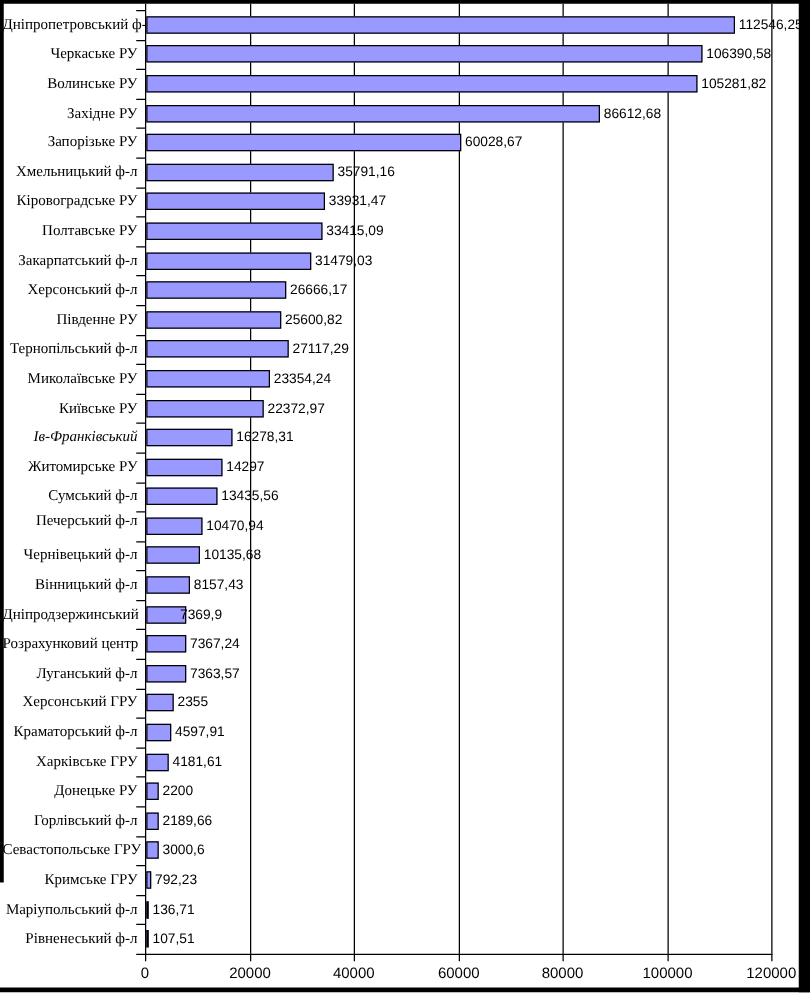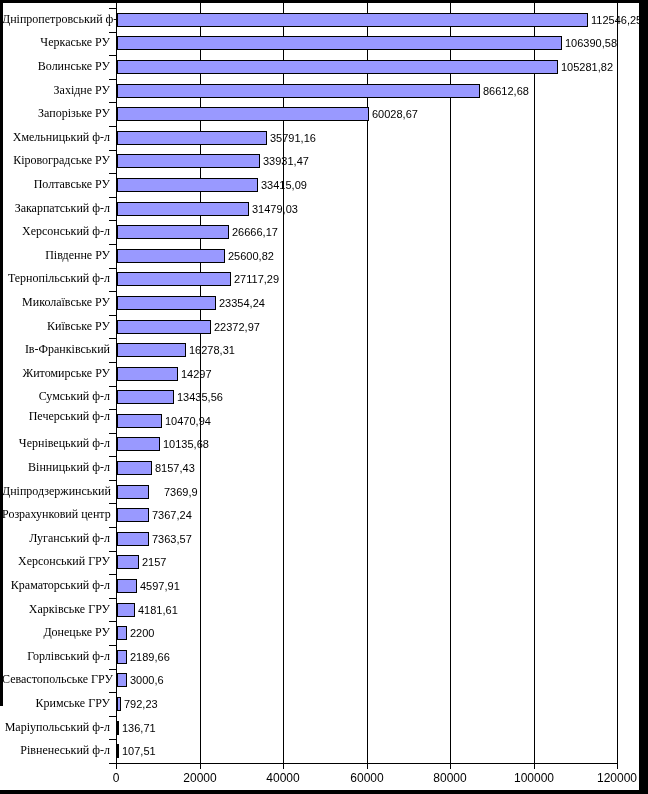--- a/index.html
+++ b/index.html
@@ -152,50 +152,50 @@
       <div class="val-label" style="left: 228px; top: 249px; height: 14px; line-height: 14px;">25600,82</div>
       <div class="cat-label" style="top: 271px;">Тернопільський ф-л</div>
       <div class="bar" style="left: 117px; top: 272px; width: 112px; height: 12px; background: rgb(153, 153, 255); border-color: rgb(0, 0, 0);"></div>
       <div class="val-label" style="left: 234px; top: 272px; height: 14px; line-height: 14px;">27117,29</div>
       <div class="cat-label" style="top: 295px;">Миколаївське РУ</div>
       <div class="bar" style="left: 117px; top: 296px; width: 97px; height: 12px; background: rgb(153, 153, 255); border-color: rgb(0, 0, 0);"></div>
       <div class="val-label" style="left: 219px; top: 296px; height: 14px; line-height: 14px;">23354,24</div>
       <div class="cat-label" style="top: 319px;">Київське РУ</div>
       <div class="bar" style="left: 117px; top: 320px; width: 92px; height: 12px; background: rgb(153, 153, 255); border-color: rgb(0, 0, 0);"></div>
       <div class="val-label" style="left: 214px; top: 320px; height: 14px; line-height: 14px;">22372,97</div>
-      <div class="cat-label" style="top: 342px;">Ів-Франківський</div>
+      <div class="cat-label" style="top: 342px; font-style: italic;">Ів-Франківський</div>
       <div class="bar" style="left: 117px; top: 343px; width: 67px; height: 12px; background: rgb(153, 153, 255); border-color: rgb(0, 0, 0);"></div>
       <div class="val-label" style="left: 189px; top: 343px; height: 14px; line-height: 14px;">16278,31</div>
       <div class="cat-label" style="top: 366px;">Житомирське РУ</div>
       <div class="bar" style="left: 117px; top: 367px; width: 59px; height: 12px; background: rgb(153, 153, 255); border-color: rgb(0, 0, 0);"></div>
       <div class="val-label" style="left: 181px; top: 367px; height: 14px; line-height: 14px;">14297</div>
       <div class="cat-label" style="top: 389px;">Сумський ф-л</div>
       <div class="bar" style="left: 117px; top: 390px; width: 55px; height: 12px; background: rgb(153, 153, 255); border-color: rgb(0, 0, 0);"></div>
       <div class="val-label" style="left: 177px; top: 390px; height: 14px; line-height: 14px;">13435,56</div>
       <div class="cat-label" style="top: 409px;">Печерський ф-л</div>
       <div class="bar" style="left: 117px; top: 414px; width: 43px; height: 12px; background: rgb(153, 153, 255); border-color: rgb(0, 0, 0);"></div>
       <div class="val-label" style="left: 165px; top: 414px; height: 14px; line-height: 14px;">10470,94</div>
       <div class="cat-label" style="top: 436px;">Чернівецький ф-л</div>
       <div class="bar" style="left: 117px; top: 437px; width: 41px; height: 12px; background: rgb(153, 153, 255); border-color: rgb(0, 0, 0);"></div>
       <div class="val-label" style="left: 163px; top: 437px; height: 14px; line-height: 14px;">10135,68</div>
       <div class="cat-label" style="top: 460px;">Вінницький ф-л</div>
       <div class="bar" style="left: 117px; top: 461px; width: 33px; height: 12px; background: rgb(153, 153, 255); border-color: rgb(0, 0, 0);"></div>
       <div class="val-label" style="left: 155px; top: 461px; height: 14px; line-height: 14px;">8157,43</div>
       <div class="cat-label" style="top: 484px;">Дніпродзержинський</div>
       <div class="bar" style="left: 117px; top: 485px; width: 30px; height: 12px; background: rgb(153, 153, 255); border-color: rgb(0, 0, 0);"></div>
-      <div class="val-label" style="left: 164px; top: 485px; height: 14px; line-height: 14px;">7369,9</div>
+      <div class="val-label" style="left: 144px; top: 485px; height: 14px; line-height: 14px;">7369,9</div>
       <div class="cat-label" style="top: 507px;">Розрахунковий центр</div>
       <div class="bar" style="left: 117px; top: 508px; width: 30px; height: 12px; background: rgb(153, 153, 255); border-color: rgb(0, 0, 0);"></div>
       <div class="val-label" style="left: 152px; top: 508px; height: 14px; line-height: 14px;">7367,24</div>
       <div class="cat-label" style="top: 531px;">Луганський ф-л</div>
       <div class="bar" style="left: 117px; top: 532px; width: 30px; height: 12px; background: rgb(153, 153, 255); border-color: rgb(0, 0, 0);"></div>
       <div class="val-label" style="left: 152px; top: 532px; height: 14px; line-height: 14px;">7363,57</div>
       <div class="cat-label" style="top: 554px;">Херсонський ГРУ</div>
       <div class="bar" style="left: 117px; top: 555px; width: 20px; height: 12px; background: rgb(153, 153, 255); border-color: rgb(0, 0, 0);"></div>
-      <div class="val-label" style="left: 142px; top: 555px; height: 14px; line-height: 14px;">2157</div>
+      <div class="val-label" style="left: 142px; top: 555px; height: 14px; line-height: 14px;">2355</div>
       <div class="cat-label" style="top: 578px;">Краматорський ф-л</div>
       <div class="bar" style="left: 117px; top: 579px; width: 18px; height: 12px; background: rgb(153, 153, 255); border-color: rgb(0, 0, 0);"></div>
       <div class="val-label" style="left: 140px; top: 579px; height: 14px; line-height: 14px; text-align: right;">4597,91</div>
       <div class="cat-label" style="top: 602px;">Харківське ГРУ</div>
       <div class="bar" style="left: 117px; top: 603px; width: 16px; height: 12px; background: rgb(153, 153, 255); border-color: rgb(0, 0, 0);"></div>
       <div class="val-label" style="left: 138px; top: 603px; height: 14px; line-height: 14px;">4181,61</div>
       <div class="cat-label" style="top: 625px;">Донецьке РУ</div>
       <div class="bar" style="left: 117px; top: 626px; width: 8px; height: 12px; background: rgb(153, 153, 255); border-color: rgb(0, 0, 0);"></div>
       <div class="val-label" style="left: 130px; top: 626px; height: 14px; line-height: 14px;">2200</div>
       <div class="cat-label" style="top: 649px;">Горлівський ф-л</div>

